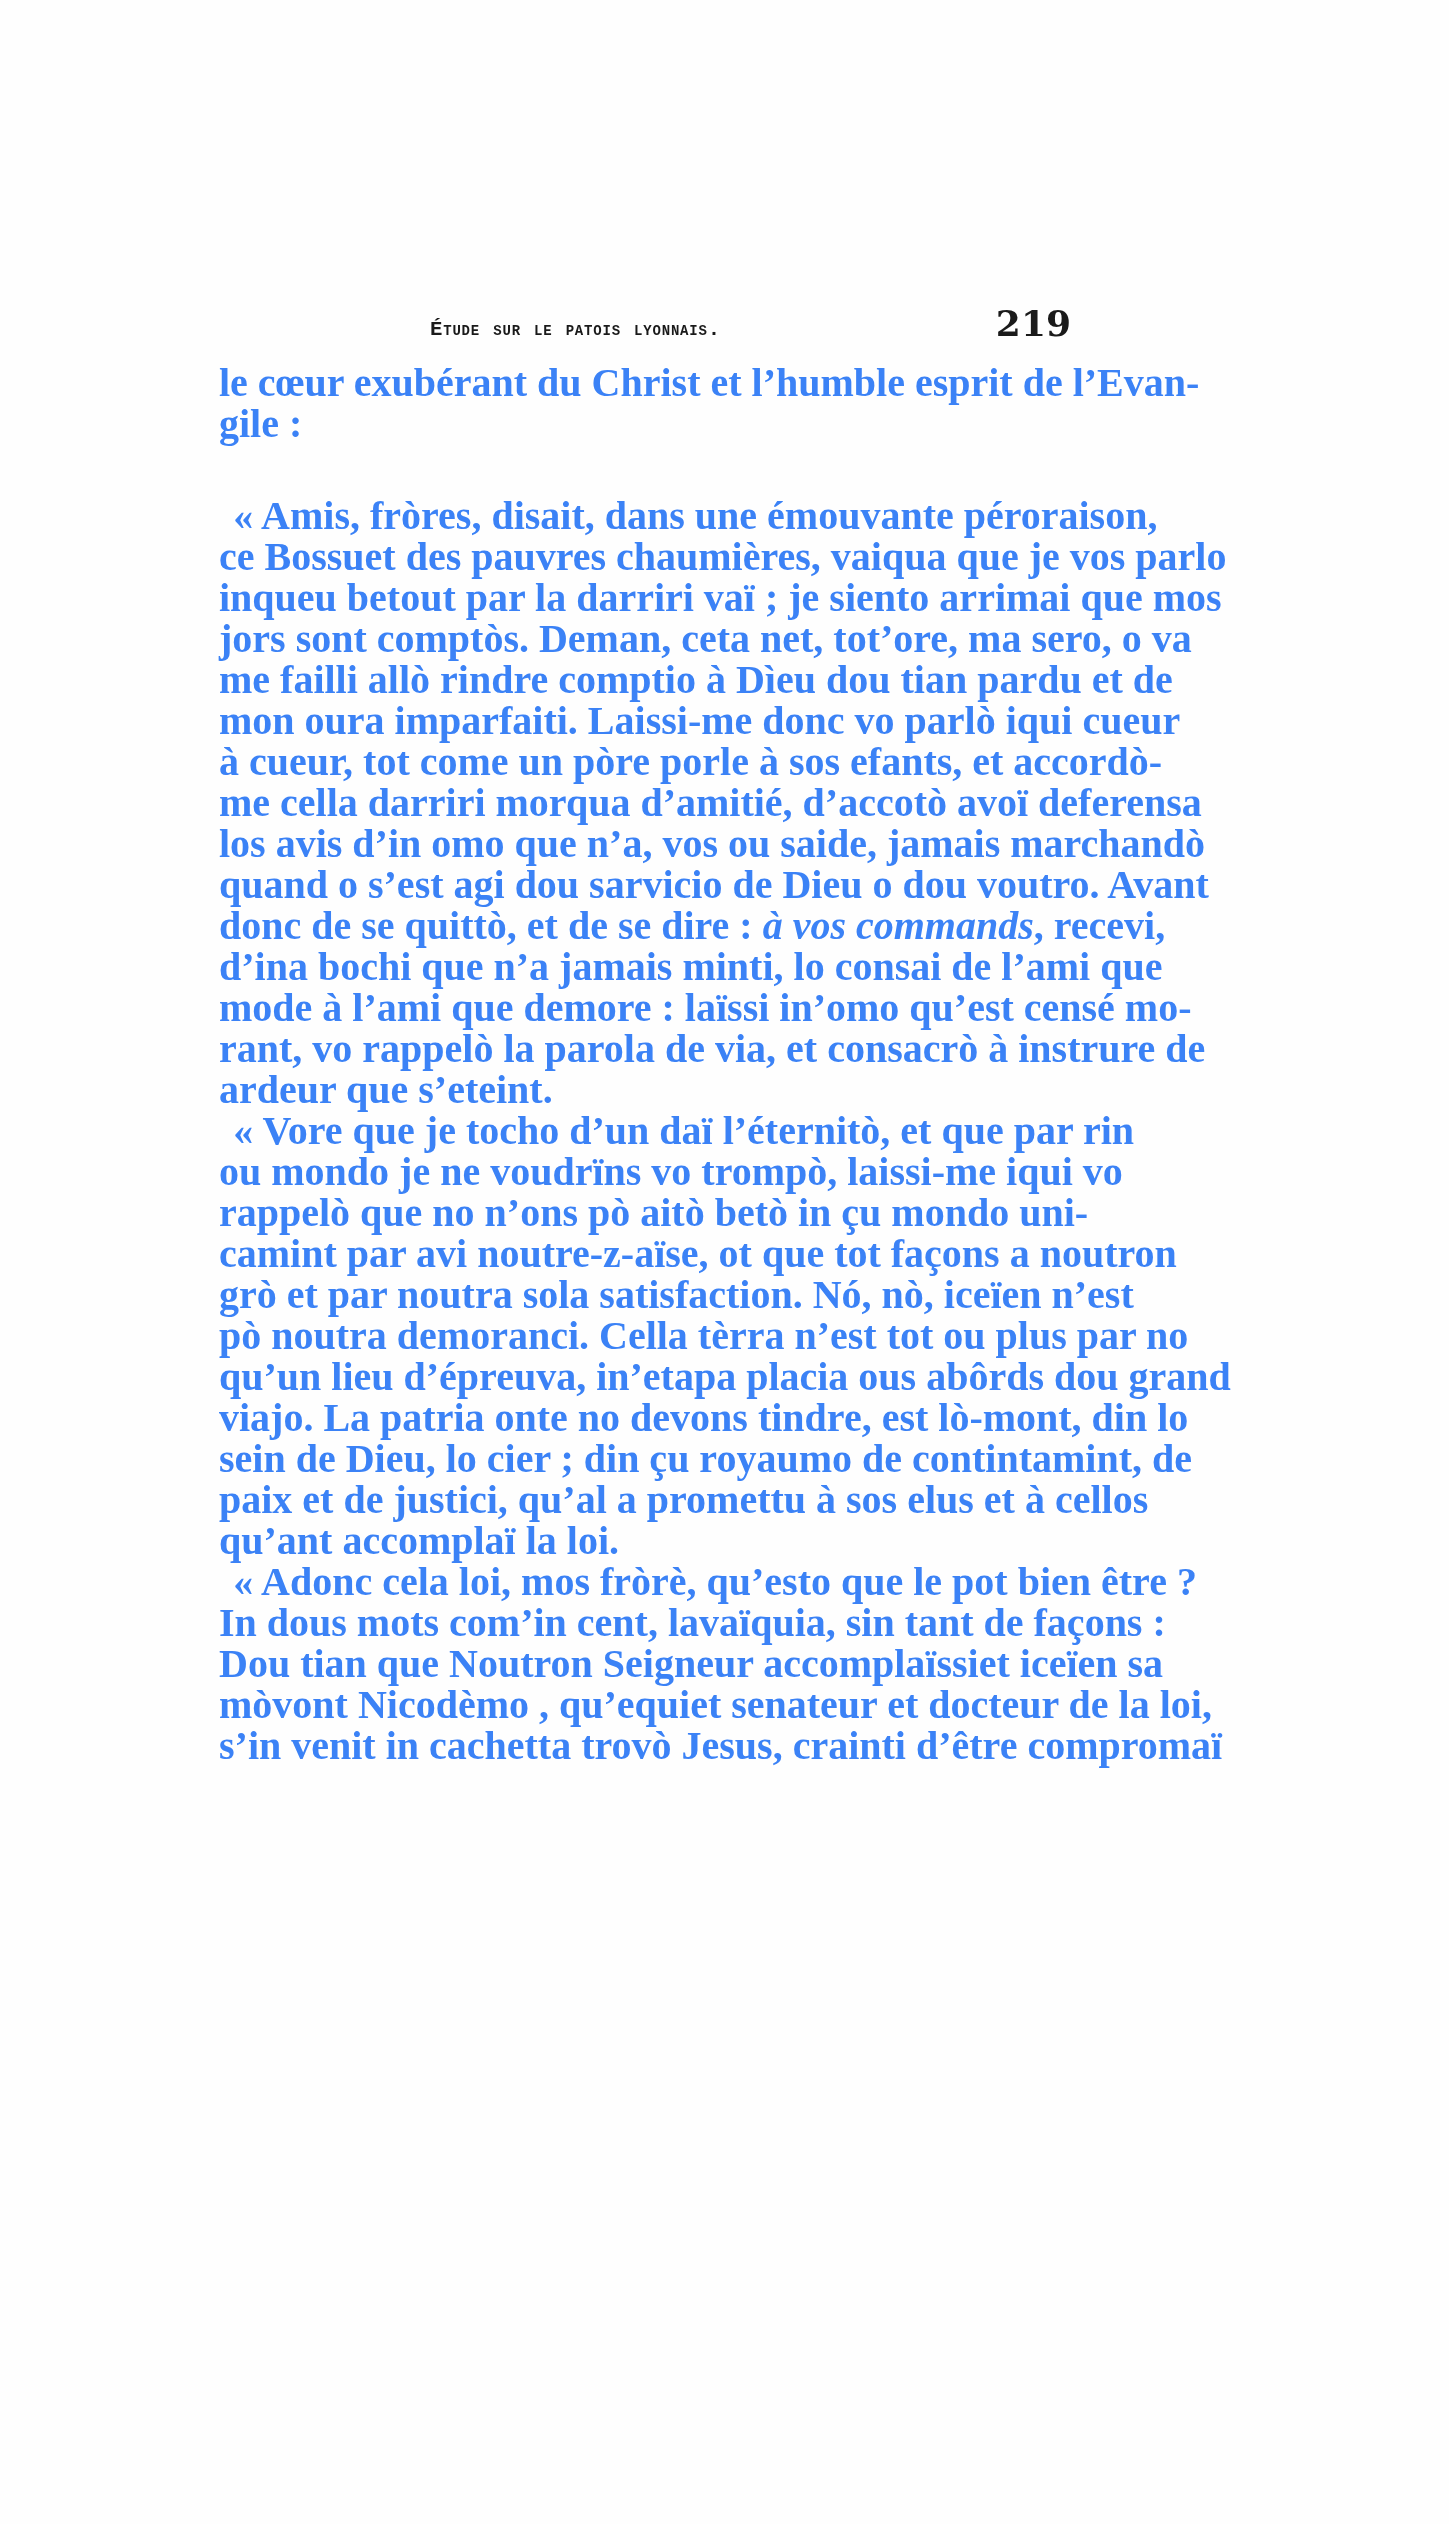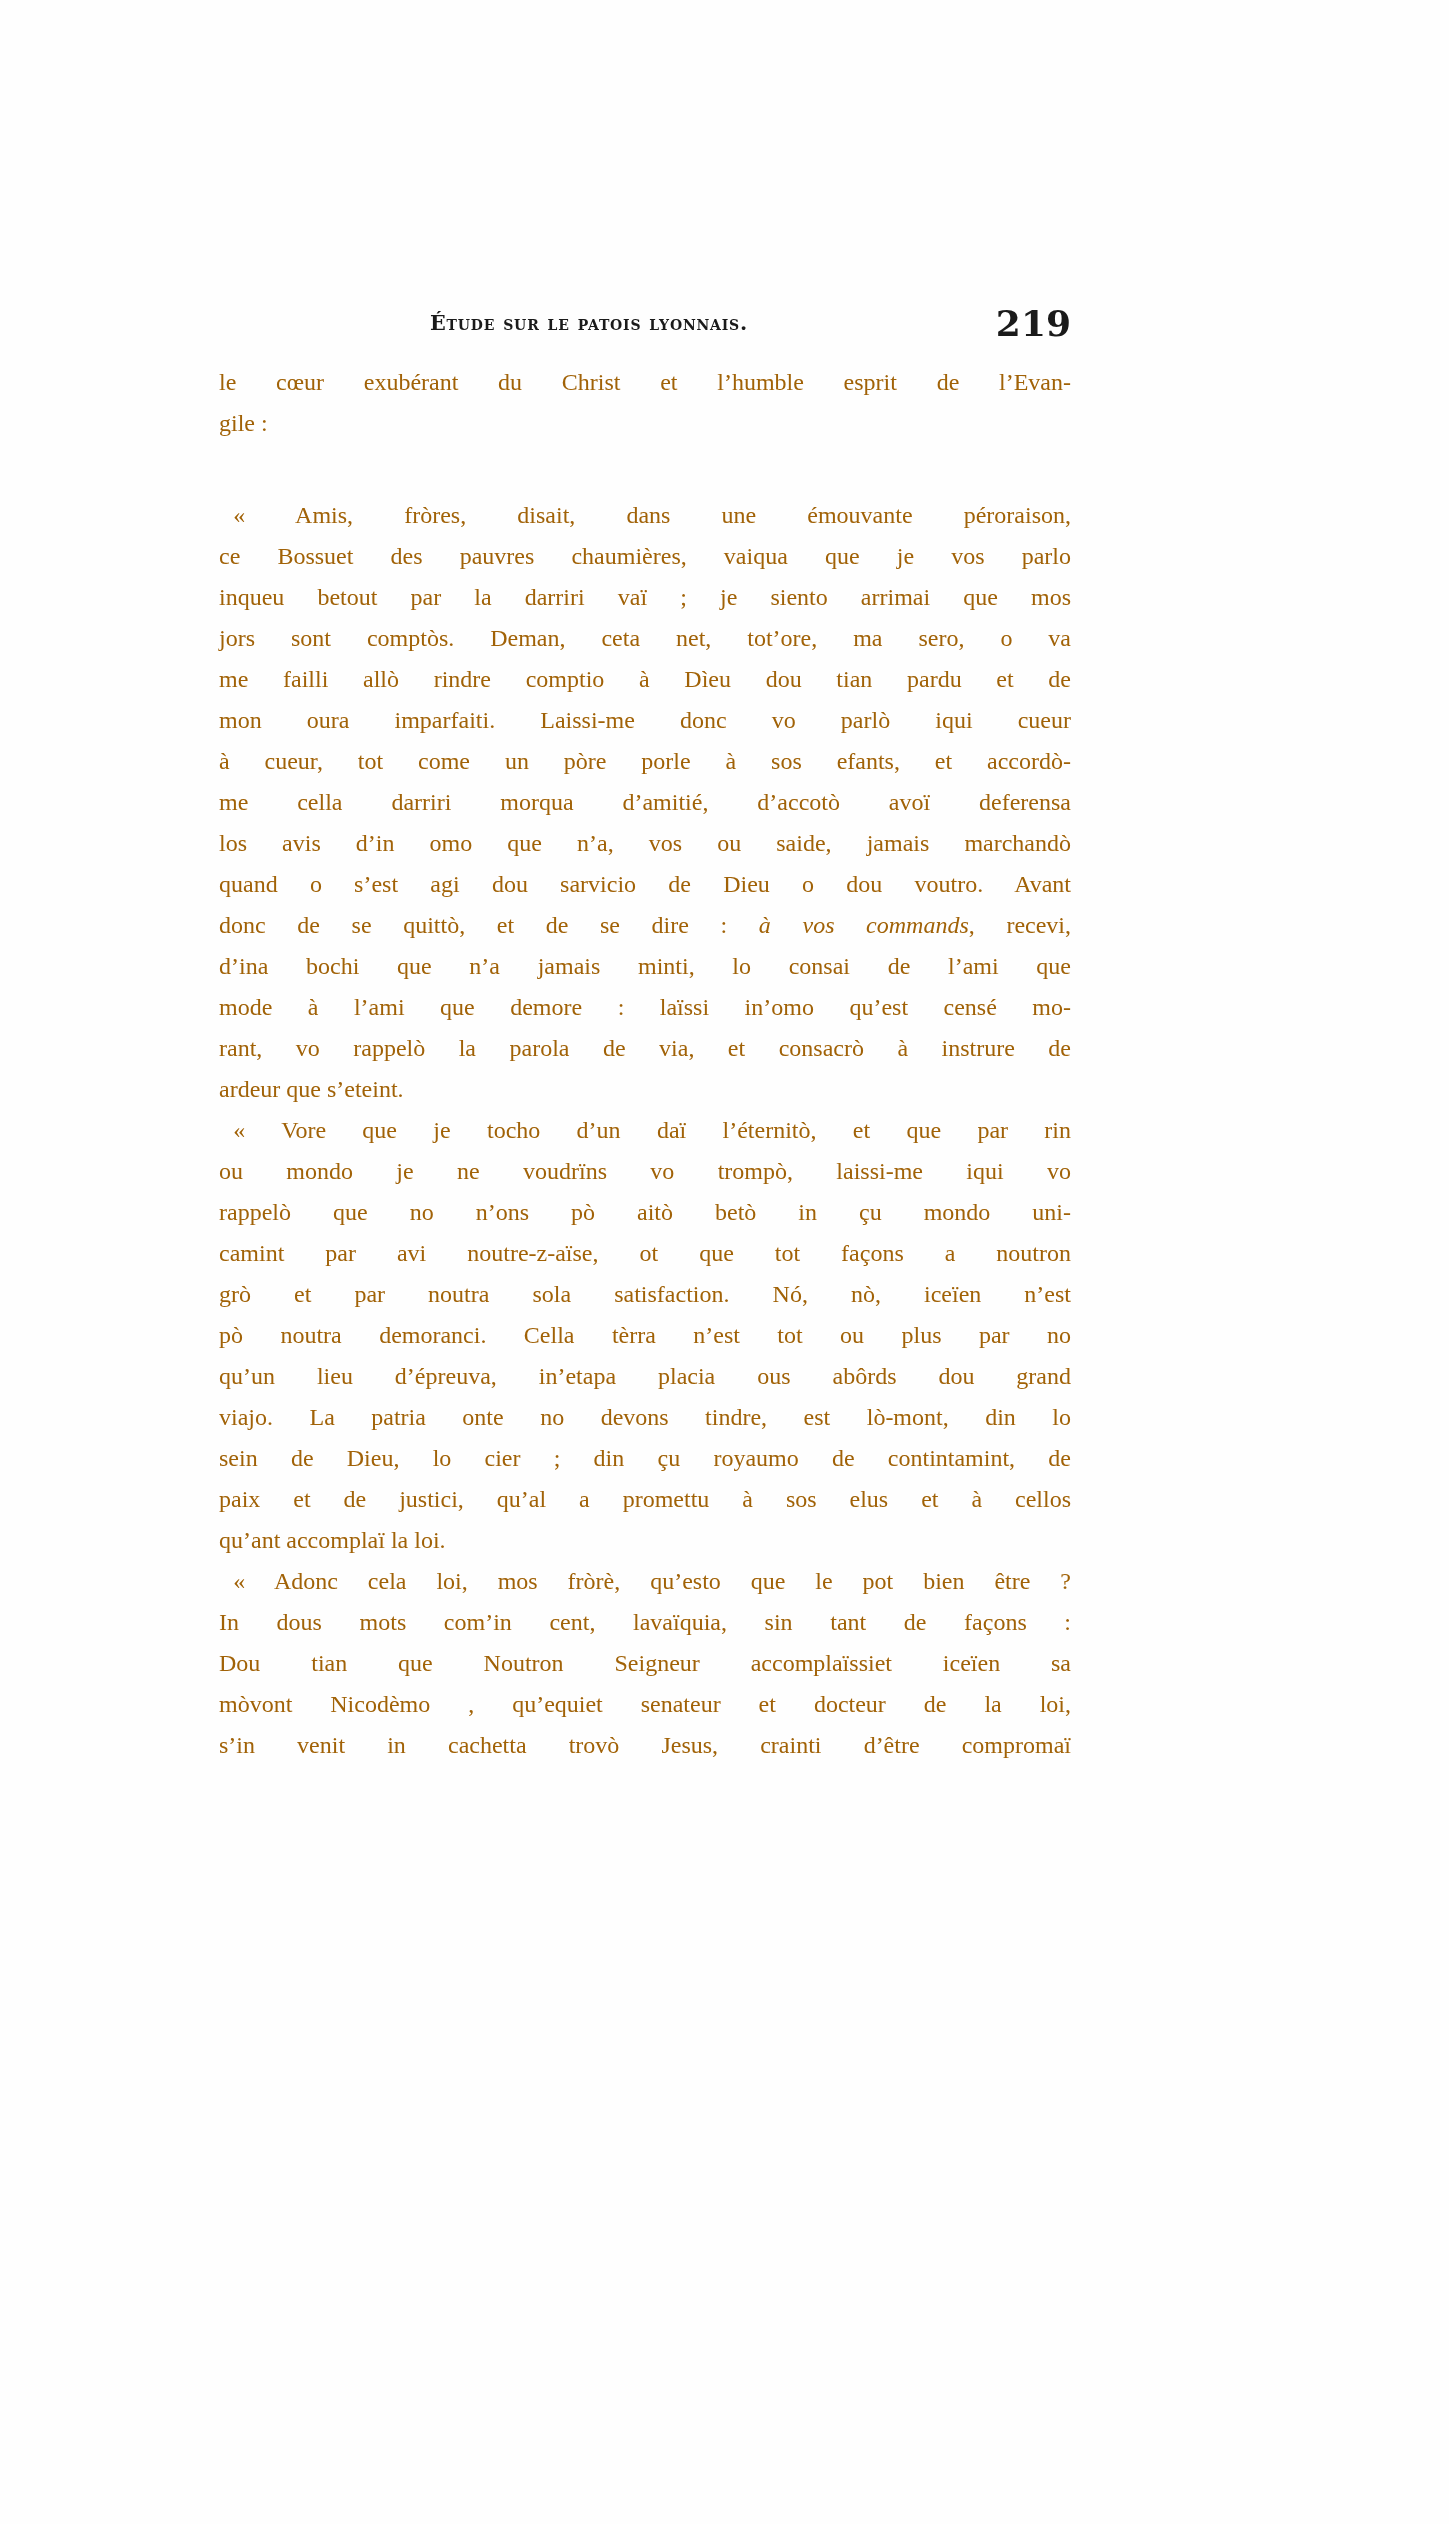--- a/index.html
+++ b/index.html
@@ -3,30 +3,30 @@
 <meta charset="utf-8">
 <style>
   html, body { margin: 0; padding: 0; background: #ffffff; }
   body { width: 1450px; height: 2525px; position: relative; overflow: hidden; }
   .page { position: absolute; left: 0; top: 0; width: 1450px; height: 2525px; background: #fefefe; }
   .running-head {
     position: absolute; left: 219px; top: 302px; width: 852px; height: 35px;
     font-family: "DejaVu Serif", serif; color: #1a1a1a;
   }
   .running-head .title {
-    position: absolute; left: 211px; top: 9px;
-    font-size: 20.7px; font-variant: small-caps; letter-spacing: 0.8px; font-weight: bold;
+    position: absolute; left: 211px; top: 16px;
+    font-size: 20.7px; font-variant: small-caps; letter-spacing: 0.8px; font-weight: bold; font-family: Liberation Mono, monospace;
   }
   .running-head .folio {
     position: absolute; right: 0; top: 0; font-size: 36px; font-weight: bold;
   }
   .body-text {
     position: absolute; left: 219px; top: 362px; width: 852px;
     font-family: "Liberation Serif", "DejaVu Serif", serif;
-    font-size: 24px; line-height: 41px; color: #a16207;
+    font-size: 40px; line-height: 41px; color: #3b82f6; font-weight: bold;
   }
   .line { display: block; height: 41px; white-space: nowrap; text-align: justify; text-align-last: justify; }
   .line.last { text-align-last: left; }
   .indent { padding-left: 14.3px; }
   .gap { height: 51px; }
   em { font-style: italic; }
 </style>
 </head>
 <body>
 

